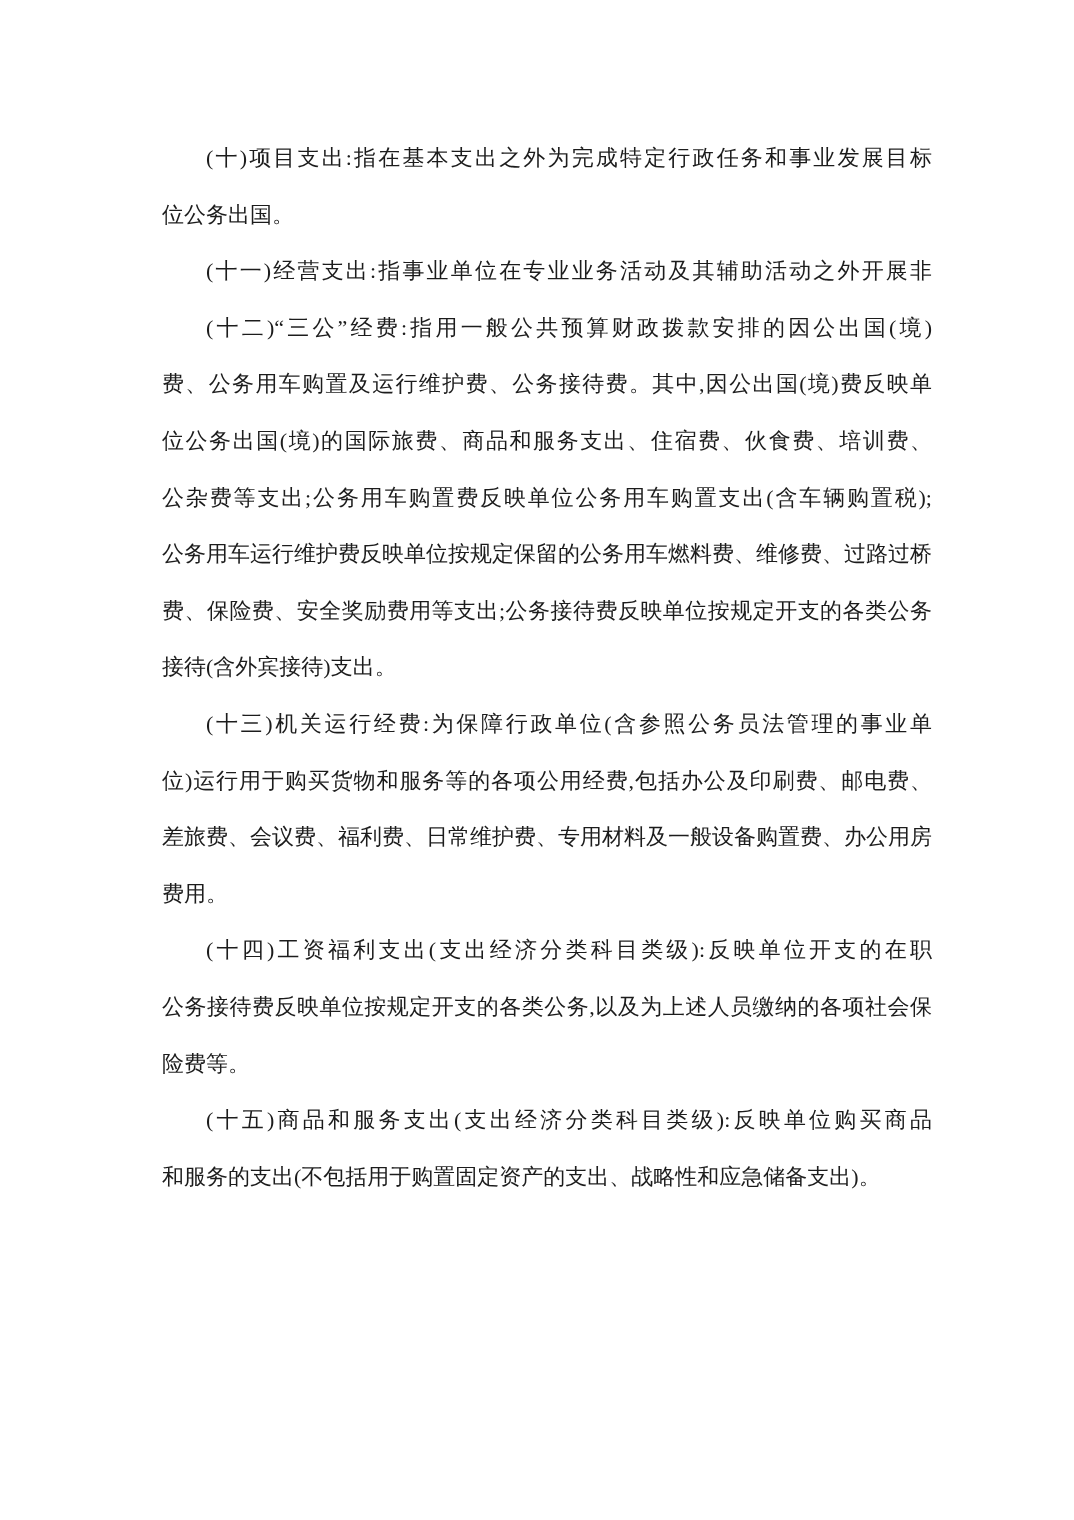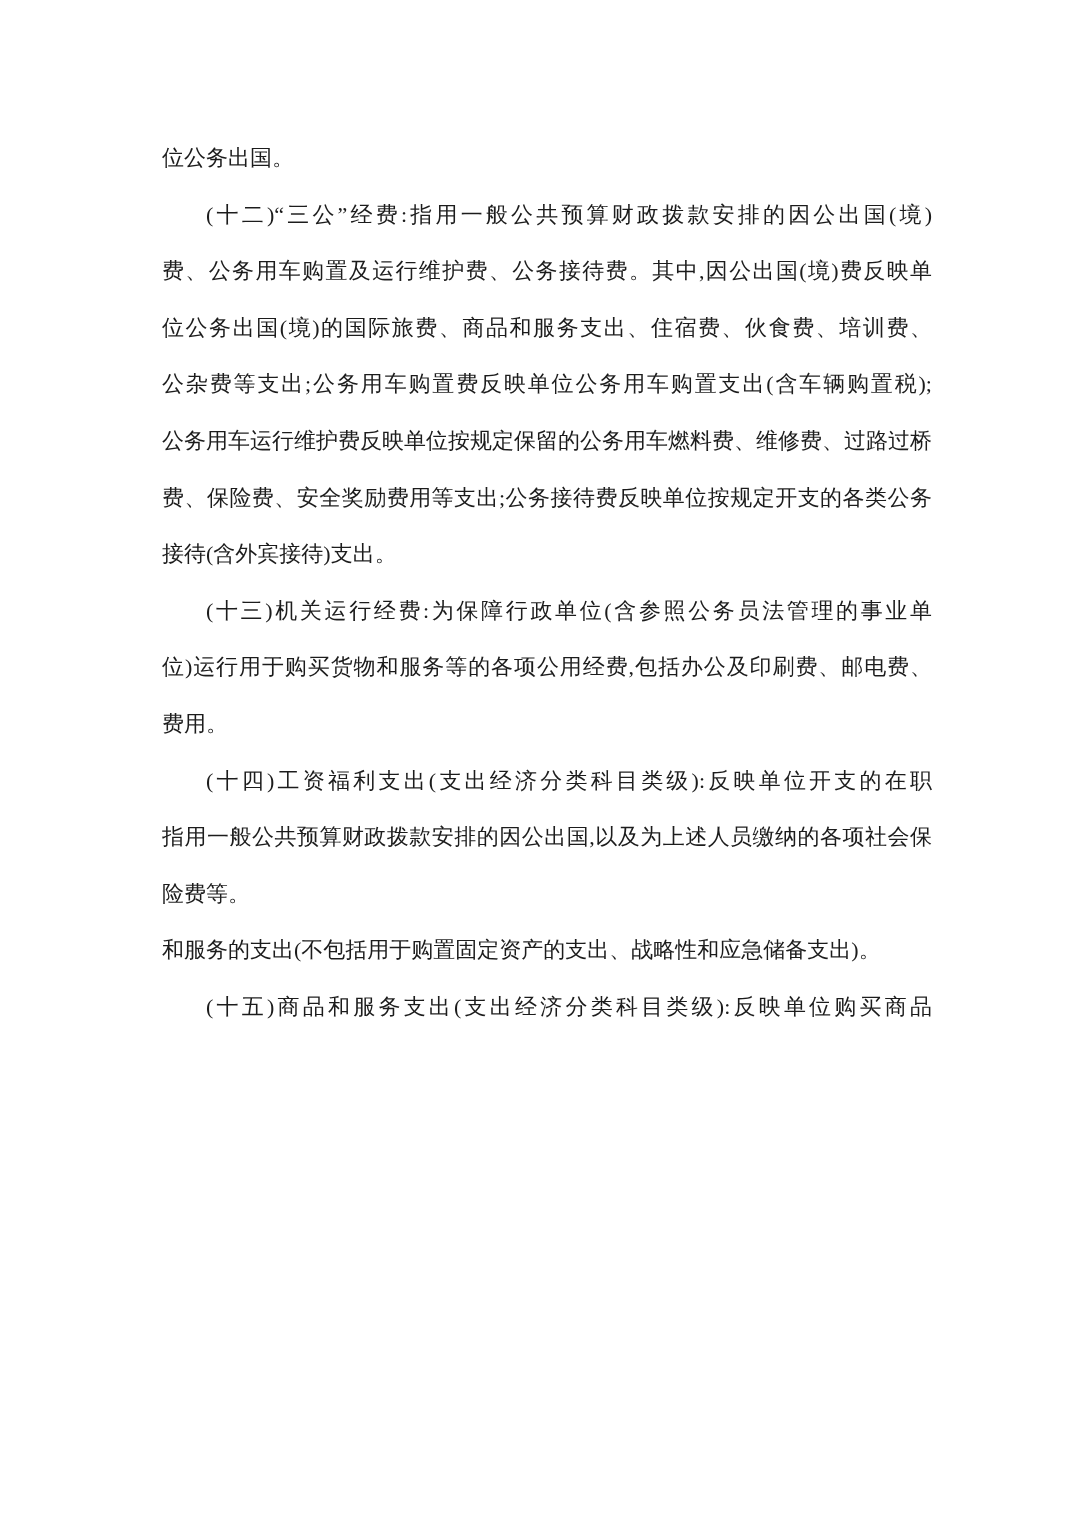--- a/index.html
+++ b/index.html
@@ -37,46 +37,49 @@
   .line.last {
     text-align-last: left;
   }
 </style>
 </head>
 <body>
 
 <div class="page">
 
   <div class="paragraph">
+    <div class="line first">(十)项目支出:指在基本支出之外为完成特定行政任务和事业发展目标</div>
     <div class="line last">位公务出国。</div>
   </div>
 
   <div class="paragraph">
+    <div class="line first">(十一)经营支出:指事业单位在专业业务活动及其辅助活动之外开展非</div>
   </div>
 
   <div class="paragraph">
     <div class="line first">(十二)“三公”经费:指用一般公共预算财政拨款安排的因公出国(境)</div>
     <div class="line">费、公务用车购置及运行维护费、公务接待费。其中,因公出国(境)费反映单</div>
     <div class="line">位公务出国(境)的国际旅费、商品和服务支出、住宿费、伙食费、培训费、</div>
     <div class="line">公杂费等支出;公务用车购置费反映单位公务用车购置支出(含车辆购置税);</div>
     <div class="line">公务用车运行维护费反映单位按规定保留的公务用车燃料费、维修费、过路过桥</div>
     <div class="line">费、保险费、安全奖励费用等支出;公务接待费反映单位按规定开支的各类公务</div>
     <div class="line last">接待(含外宾接待)支出。</div>
   </div>
 
   <div class="paragraph">
     <div class="line first">(十三)机关运行经费:为保障行政单位(含参照公务员法管理的事业单</div>
     <div class="line">位)运行用于购买货物和服务等的各项公用经费,包括办公及印刷费、邮电费、</div>
+    <div class="line">差旅费、会议费、福利费、日常维护费、专用材料及一般设备购置费、办公用房</div>
     <div class="line last">费用。</div>
   </div>
 
   <div class="paragraph">
     <div class="line first">(十四)工资福利支出(支出经济分类科目类级):反映单位开支的在职</div>
-    <div class="line">指用一般公共预算财政拨款安排的因公出国,以及为上述人员缴纳的各项社会保</div>
+    <div class="line">公务接待费反映单位按规定开支的各类公务,以及为上述人员缴纳的各项社会保</div>
     <div class="line last">险费等。</div>
   </div>
 
   <div class="paragraph">
+    <div class="line first">(十五)商品和服务支出(支出经济分类科目类级):反映单位购买商品</div>
     <div class="line last">和服务的支出(不包括用于购置固定资产的支出、战略性和应急储备支出)。</div>
-    <div class="line first">(十五)商品和服务支出(支出经济分类科目类级):反映单位购买商品</div>
   </div>
 
 </div>
 
 </body></html>

